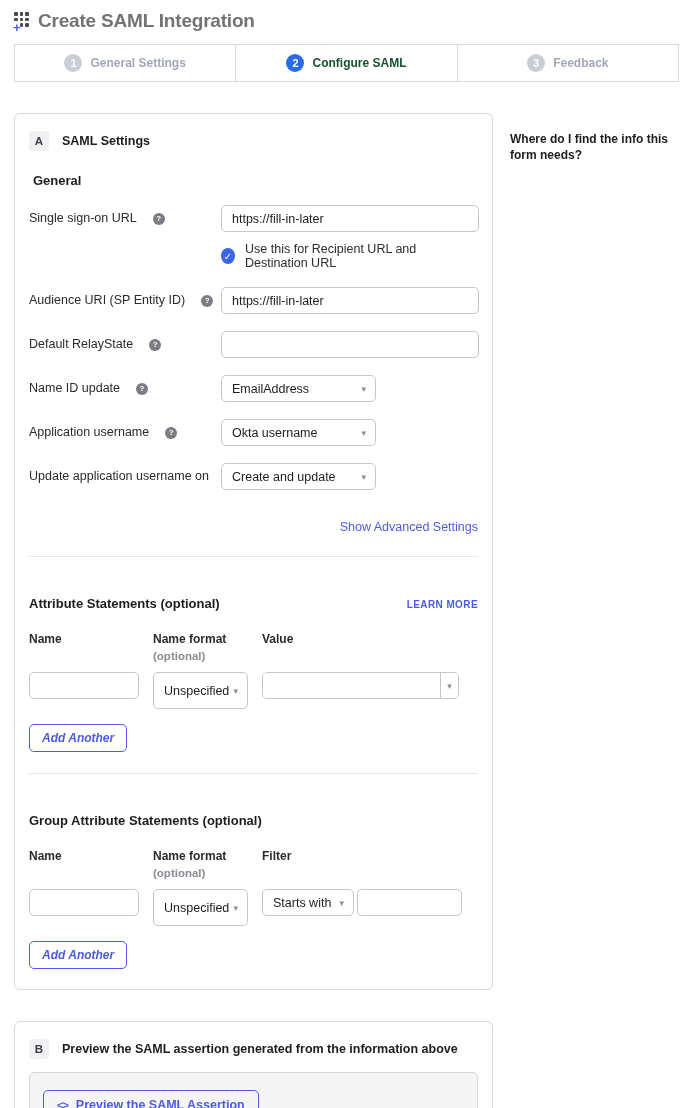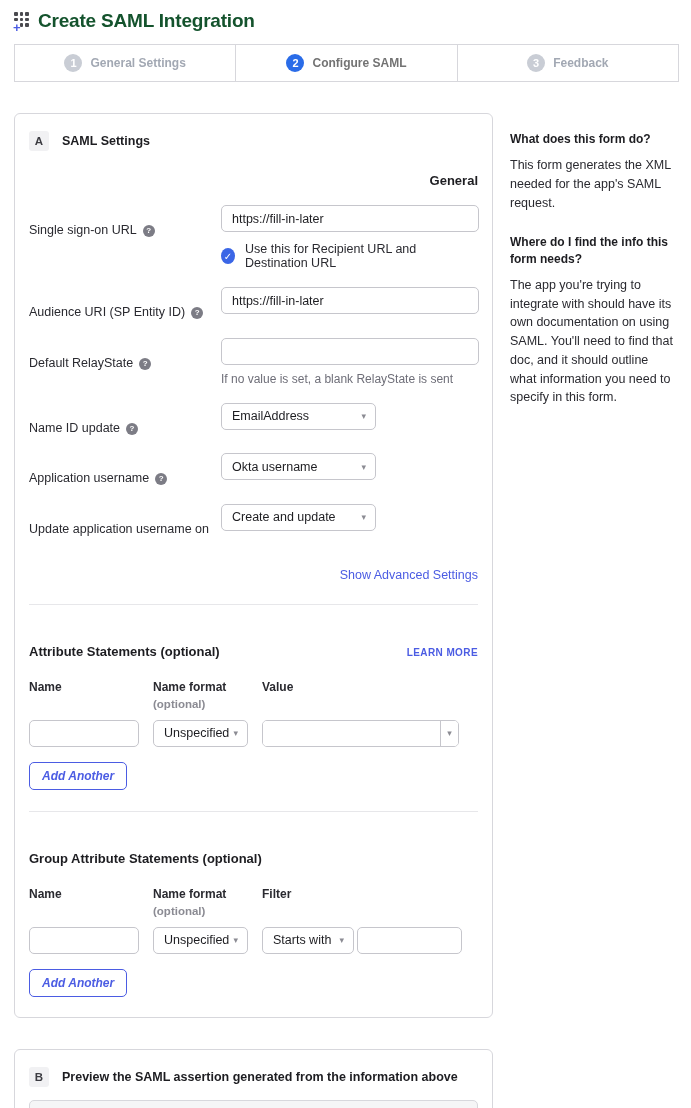--- a/index.html
+++ b/index.html
@@ -15,52 +15,52 @@
 
   
   .app-header { display:flex; align-items:center; gap:4px; margin-top:2px; }
   .app-icon { width:20px; height:22px; position:relative; flex:0 0 auto; }
   .app-icon .grid { position:absolute; top:2px; left:0; width:15px; height:15px;
     display:grid; grid-template-columns:repeat(3,1fr); grid-template-rows:repeat(3,1fr); gap:2px; }
   .app-icon .sq { background:#4a4a4f; border-radius:1px; }
   .app-icon .sq.hidden { background:transparent; }
   .app-icon .plus { position:absolute; left:-1px; bottom:-2px; color:#4b5ce3;
     font-size:13px; font-weight:bold; line-height:1; }
-  .page-title { font-size:19px; font-weight:bold; letter-spacing:-0.2px; color:#14532d; }
+  .page-title { font-size:19px; font-weight:bold; letter-spacing:-0.2px; color:#737373; }
 
   
   .steps { display:flex; border:1px solid #d7d7dc; margin-top:12px; height:38px; background:#fff; }
   .step { flex:1; display:flex; align-items:center; justify-content:center; gap:8px;
     border-right:1px solid #d7d7dc; cursor:default; }
   .step:last-child { border-right:none; }
   .step-circle { width:18px; height:18px; border-radius:50%; color:#fff; font-size:11px;
     font-weight:bold; display:flex; align-items:center; justify-content:center; }
   .step.inactive .step-circle { background:#c9cdd5; }
   .step.active .step-circle { background:#2a6ce8; }
   .step-label { font-size:12px; font-weight:bold; }
   .step.inactive .step-label { color:#a2a8b3; }
-  .step.active .step-label { color:#737373; }
+  .step.active .step-label { color:#14532d; }
 
   
   .main { display:flex; align-items:flex-start; margin-top:31px; gap:17px; }
   .left-col { width:479px; flex:0 0 auto; }
   .card { background:#fff; border:1px solid #d7d7dc; border-radius:6px; }
 
   .section-head { display:flex; align-items:center; gap:13px; padding:17px 14px 0 14px; }
   .badge { width:20px; height:20px; background:#f1f1f3; border-radius:3px; font-size:11.5px;
     font-weight:bold; color:#3c3c42; display:flex; align-items:center; justify-content:center; }
   .section-title { font-size:12.5px; font-weight:bold; color:#1d1d21; }
 
   .card-body { padding:0 14px; }
-  .sub-heading { font-size:13px; font-weight:bold; margin:22px 0 0 4px;text-align:right; }
+  .sub-heading { font-size:13px; font-weight:bold; margin:22px 0 0 4px; }
 
   
   .form-row { display:flex; margin-top:17px; }
   .form-label { width:192px; flex:0 0 auto; font-size:12.5px; color:#2a2a30; padding-top:6px;
-    display:flex; align-items:flex-start; gap:6px; line-height:1.25;margin-top:12px; }
+    display:flex; align-items:flex-start; gap:16px; line-height:1.25; }
   .help-icon { width:12px; height:12px; border-radius:50%; background:#7c7c85; color:#fff;
     font-size:8px; font-weight:bold; display:inline-flex; align-items:center; justify-content:center;
     margin-top:2px; flex:0 0 auto; }
   .form-control { flex:1; }
   .text-input { width:258px; height:27px; border:1px solid #c6c6cc; border-radius:5px;
     font-family:"Liberation Sans",sans-serif; font-size:12.5px; color:#1d1d21; padding:0 10px;
     background:#fff; outline:none; }
   .select { width:155px; height:27px; border:1px solid #c6c6cc; border-radius:5px; background:#fff;
     display:flex; align-items:center; justify-content:space-between; padding:0 9px 0 10px;
     font-size:12.5px; color:#1d1d21; cursor:pointer; }
@@ -81,21 +81,21 @@
   .learn-more { font-size:10px; font-weight:bold; letter-spacing:0.4px; color:#4b5ce3;
     text-decoration:none; cursor:pointer; }
   .attr-grid { display:grid; column-gap:14px; margin-top:21px; }
   .grid-a { grid-template-columns:110px 95px 197px; }
   .grid-b { grid-template-columns:110px 95px 200px; }
   .col-head { font-size:12px; font-weight:bold; color:#2a2a30; }
   .col-sub { font-size:11.5px; color:#8b8b93; font-weight:bold; margin-top:4px; }
   .attr-cells { margin-top:10px; }
   .cell-input { width:100%; height:27px; border:1px solid #c6c6cc; border-radius:5px;
     font-family:"Liberation Sans",sans-serif; font-size:12.5px; padding:0 8px; outline:none; }
-  .cell-select { width:100%; height:27px; }
+  .cell-select { width:100%; height:37px; }
   .combo { display:flex; width:100%; height:27px; border:1px solid #c6c6cc; border-radius:5px;
     background:#fff; overflow:hidden; }
   .combo input { flex:1; border:none; outline:none; font-family:"Liberation Sans",sans-serif;
     font-size:12.5px; padding:0 8px; }
   .combo .combo-btn { width:20px; border-left:1px solid #c6c6cc; display:flex; align-items:center;
     justify-content:center; cursor:pointer; background:#fff; }
   .filter-cell { display:flex; gap:3px;justify-content:center; }
   .filter-cell .select { width:92px; flex:0 0 auto; }
   .filter-cell .cell-input { flex:1; }
 
@@ -199,21 +199,20 @@
           </div>
 
           
           <div class="form-row">
             <div class="form-label">
               <span>Default RelayState</span>
               <span class="help-icon">?</span>
             </div>
             <div class="form-control">
               <input class="text-input" type="text" value="" style="">
-              <div class="helper-text">If no value is set, a blank RelayState is sent</div>
             </div>
           </div>
 
           
           <div class="form-row">
             <div class="form-label">
               <span>Name ID update</span>
               <span class="help-icon">?</span>
             </div>
             <div class="form-control">
@@ -346,23 +345,18 @@
           </div>
           <div class="preview-note">This shows you the XML that will be used in the assertion - use it to verify the info you entered above</div>
         </div>
 
       </div>
 
     </div>
 
     <div class="sidebar">
       <div class="sb-block">
-        <div class="sb-q">What does this form do?</div>
-        <div class="sb-a">This form generates the XML needed for the app's SAML request.</div>
+        <div class="sb-q">Where do I find the info this form needs?</div>
       </div>
-      <div class="sb-block">
-        <div class="sb-q">Where do I find the info this form needs?</div>
-        <div class="sb-a">The app you're trying to integrate with should have its own documentation on using SAML. You'll need to find that doc, and it should outline what information you need to specify in this form.</div>
-      </div>
     </div>
   </div>
 
 </div>
 
 </body></html>

